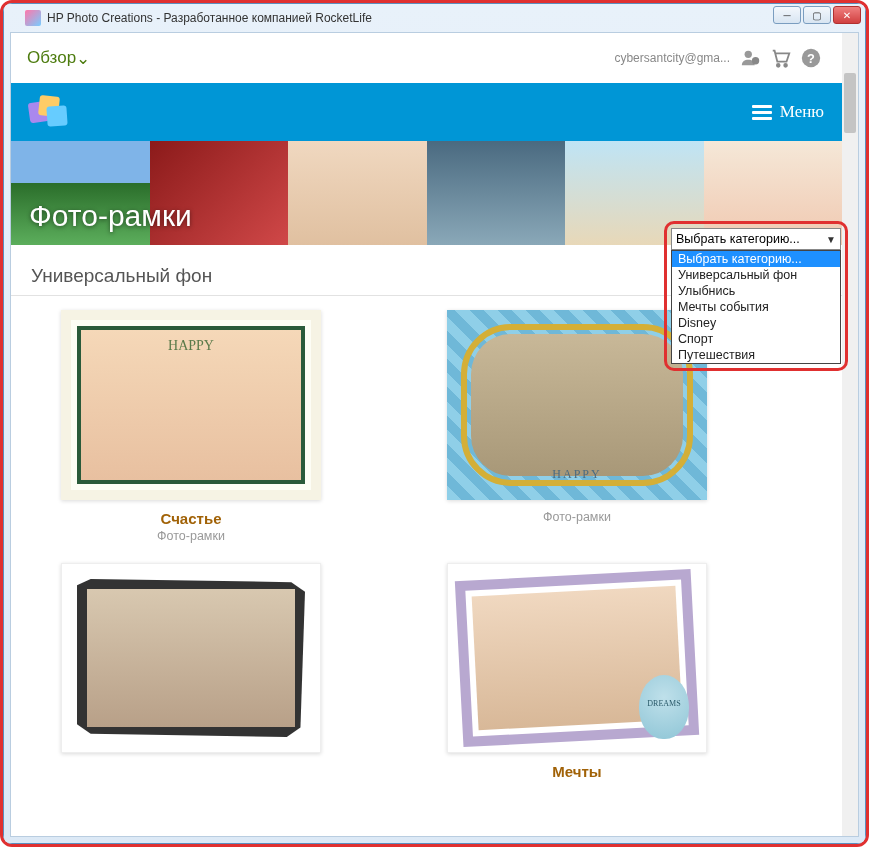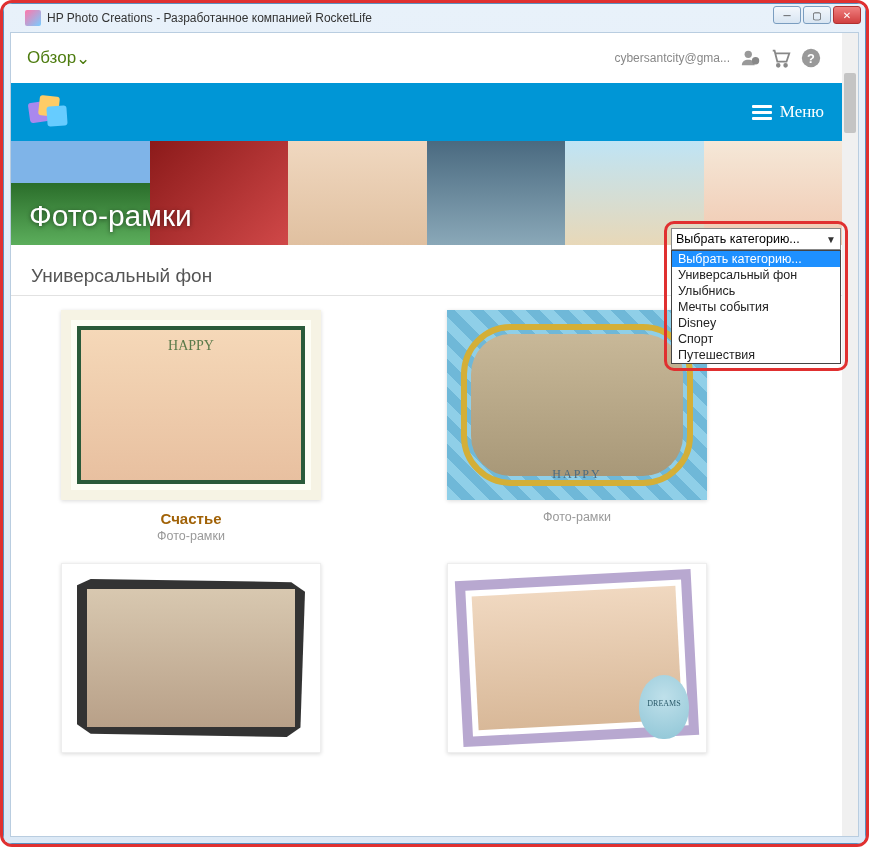--- a/index.html
+++ b/index.html
@@ -188,20 +188,21 @@
             </div>
             <div class="card-sub"></div>
           </div>
           <div class="card">
             <div class="thumb t4">
               <div class="frame"></div>
                 <div class="pframe"></div>
                 <div class="inner"></div>
                 <div class="balloon"></div>
             </div>
+            <div class="card-title">Мечты</div>
             <div class="card-sub"></div>
           </div>
         </div>
       </div>
 
       <div class="cat-wrap">
         <div class="highlight-box">
           <div class="select-box">
             <span>Выбрать категорию...</span>
             <span class="select-arrow">▼</span>

